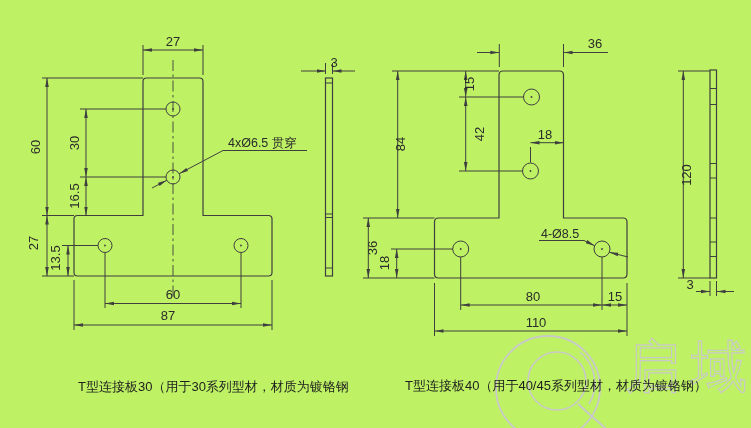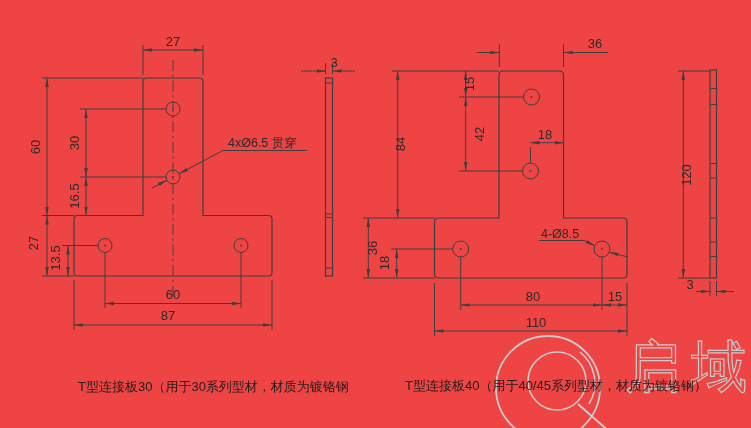--- a/index.html
+++ b/index.html
@@ -1,16 +1,16 @@
 <!DOCTYPE html>
 <html><head>
 <meta charset="utf-8">
 <style>
   html,body{margin:0;padding:0;background:#fff;}
-  #canvas{position:relative;width:751px;height:428px;background:#ef4444;overflow:hidden;
+  #canvas{position:relative;width:751px;height:428px;background:#bef264;overflow:hidden;
           font-family:"Liberation Sans","DejaVu Sans",sans-serif;}
   svg{display:block}
   .dimtext{font-size:13px;fill:#2b2b2b;font-family:"Liberation Sans","DejaVu Sans",sans-serif;}
   .notetext{font-size:12.5px;fill:#2b2b2b;font-family:"Liberation Sans","DejaVu Sans",sans-serif;}
   .caption{font-size:13px;fill:#1e1e1e;font-family:"Liberation Sans","DejaVu Sans",sans-serif;}
   .ln{stroke:#3f3f3f;stroke-width:1;fill:none;}
   .outline{stroke:#3f3f3f;stroke-width:1.2;fill:none;}
   .center{stroke:#3f3f3f;stroke-width:0.9;fill:none;stroke-dasharray:11 3.5 2.5 3.5;}
   .wm{stroke:#c9c9c9;fill:none;}
   .wmtext{font-size:56px;letter-spacing:10px;fill:none;stroke:#c9c9c9;stroke-width:1.2;

